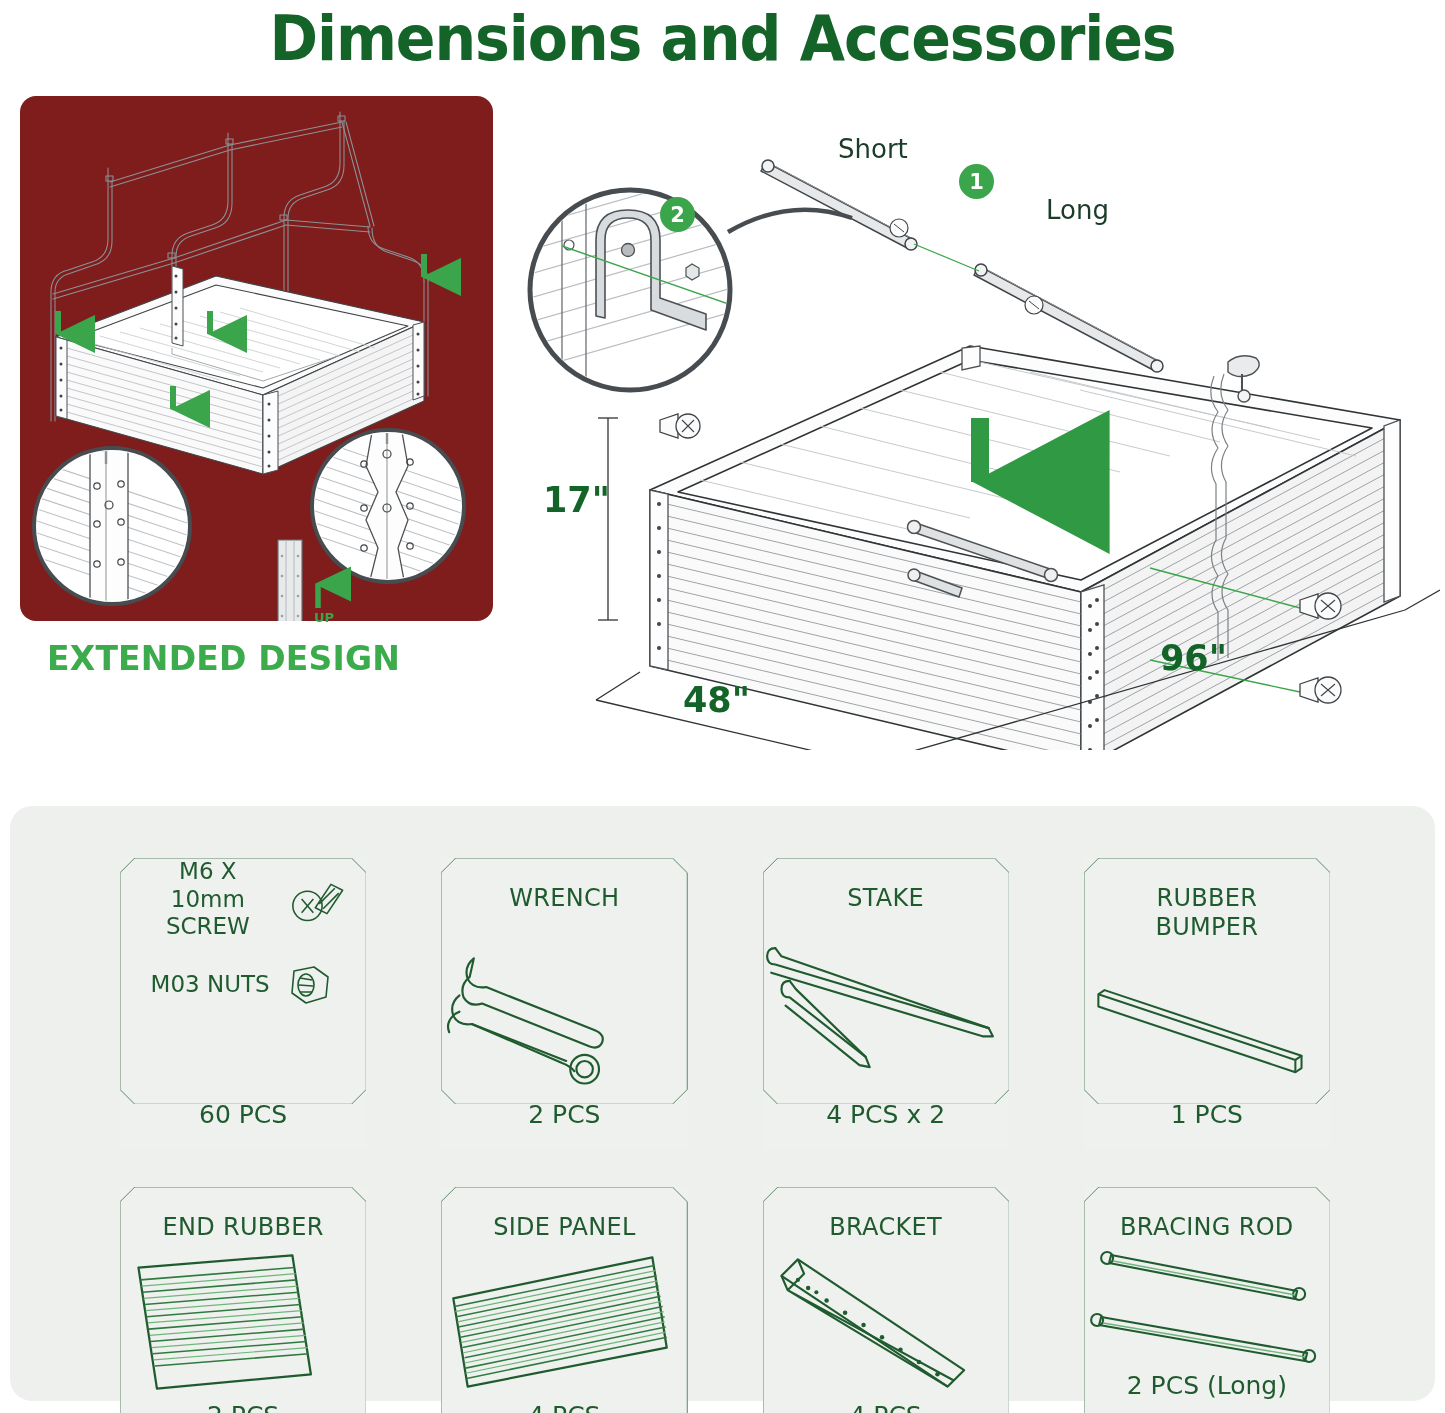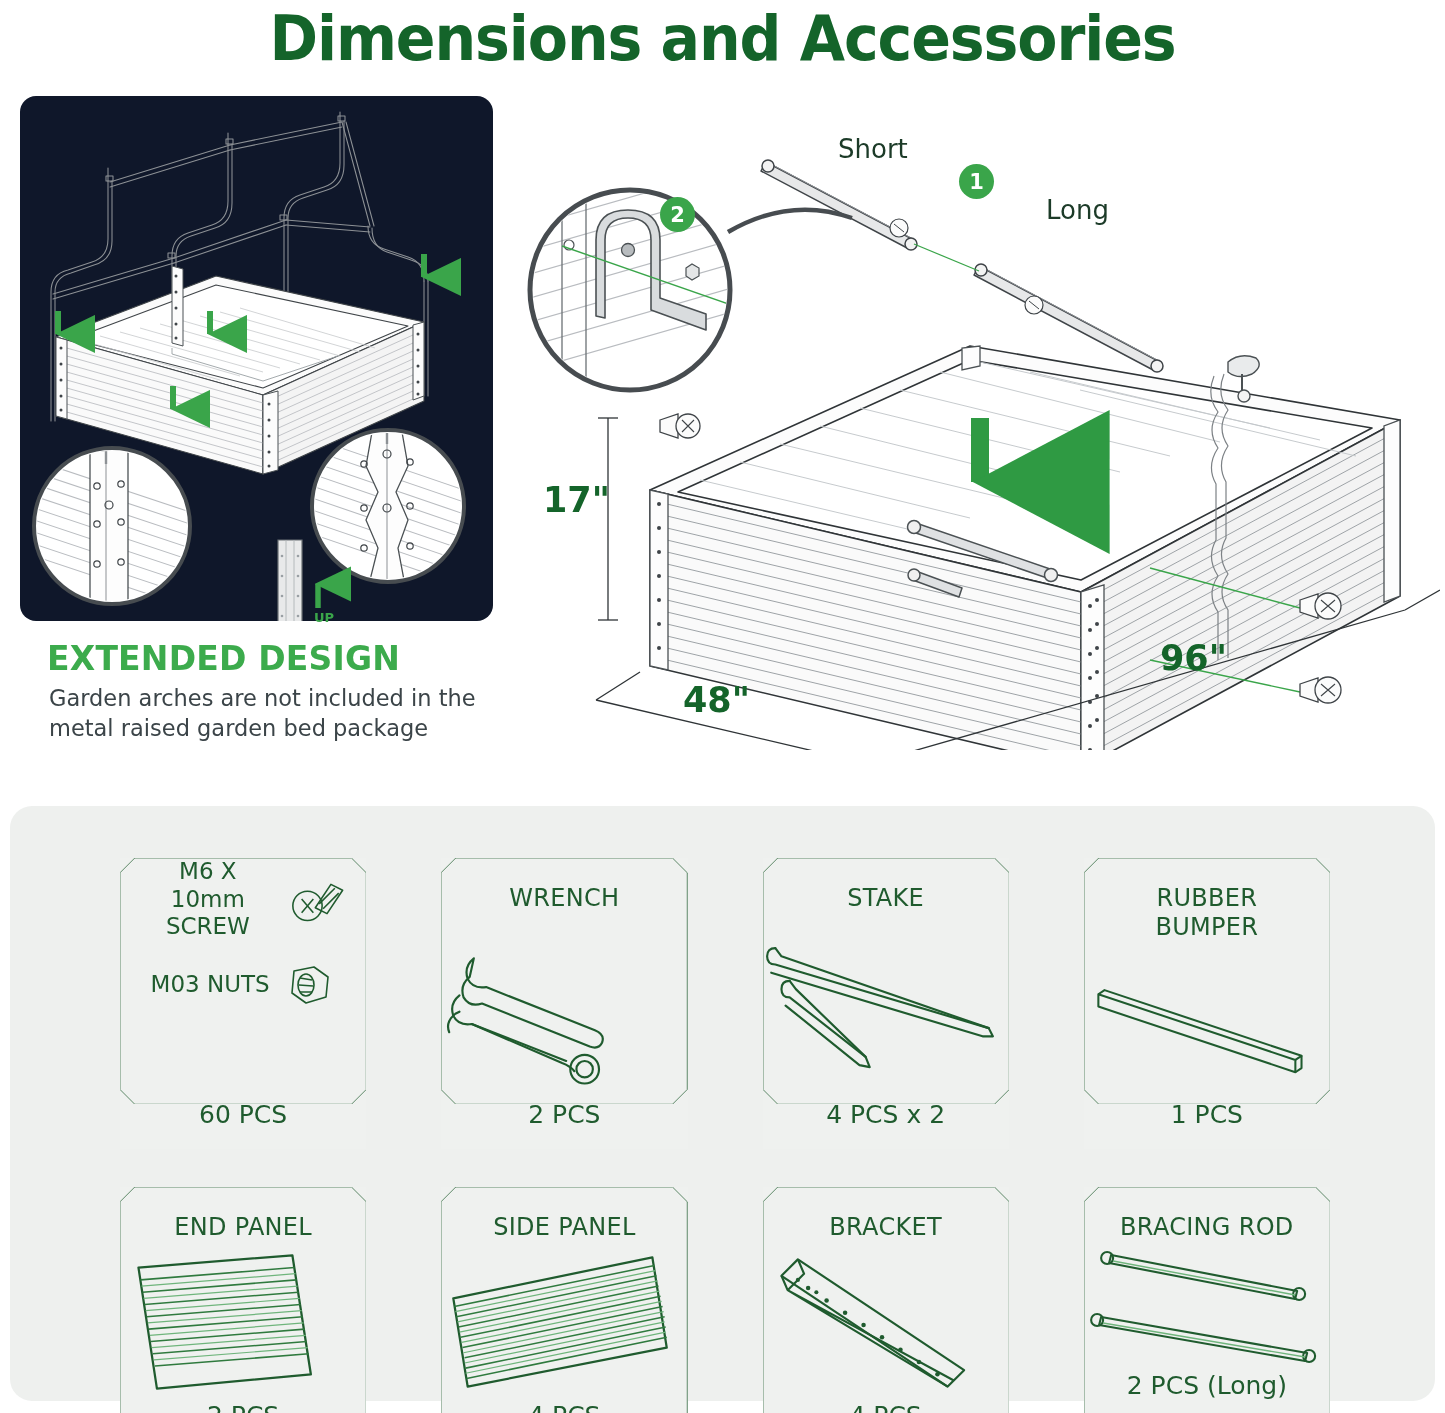--- a/index.html
+++ b/index.html
@@ -19,21 +19,21 @@
     letter-spacing: -1.2px;
     color: #14642a;
     font-family: "DejaVu Sans", sans-serif;
     transform: scaleX(0.93);
   }
 
   
   .left-panel {
     position: absolute; left: 20px; top: 96px;
     width: 473px; height: 525px;
-    background: #0f172a; border-radius: 16px;
+    background: #7f1d1d; border-radius: 16px;
   }
   .left-art { position: absolute; inset: 0; }
 
   .ext-heading {
     position: absolute; left: 47px; top: 639px;
     font-size: 33px; font-weight: bold; letter-spacing: .2px;
     color: #3cab4c;
     font-family: "DejaVu Sans", sans-serif;
   }
   .ext-body {
@@ -340,21 +340,20 @@
             <circle cx="278" cy="500" r="1.3"></circle>
           <circle cx="278" cy="520" r="1.3"></circle>
         </g>
       </g>
       <path d="M298,512 L298,488" stroke="#3aa54a" stroke-width="5.5" marker-end="url(#gArrowUp)"></path>
     </svg>
     <div class="up-label">UP</div>
   </div>
 
   <div class="ext-heading">EXTENDED DESIGN</div>
-  <div class="ext-body">Garden arches are not included in the metal raised garden bed package</div>
 
   <svg class="right-art" viewBox="0 0 940 650">
     <defs>
       <marker id="bigArrow" markerWidth="8" markerHeight="8" refX="4" refY="7.2" orient="auto">
         <path d="M0,0 L8,0 L4,7.6 Z" fill="#2f9a43"></path>
       </marker>
     </defs>
 
     <g stroke="#3f4448" stroke-width="1.5" fill="#e7e8e9" stroke-linejoin="round">
       <path d="M266,62 L414,140 L409,149 L261,71 Z"></path>
@@ -644,21 +643,21 @@
           </g>
         </svg>
       </div>
       <div class="acc-qty">1 PCS</div>
     </div>
 
     <div class="acc-card">
       <svg class="frame" viewBox="0 0 100 100" preserveAspectRatio="none">
         <path d="M6,0 L94,0 L100,6 L100,94 L94,100 L6,100 L0,94 L0,6 Z" fill="none" stroke="#1f5b2e" stroke-width="0.7" vector-effect="non-scaling-stroke"></path>
       </svg>
-      <div class="acc-title" style="white-space: pre-line;">END PANEL</div>
+      <div class="acc-title" style="white-space: pre-line;">END RUBBER</div>
       <div class="acc-art">
         <svg width="100%" height="100%" viewBox="0 0 240 150">
           <g fill="none" stroke="#1f5b2e" stroke-width="2.2" stroke-linejoin="round">
             <path d="M18,22 L168,10 L186,126 L36,140 Z"></path>
           </g>
           <g fill="none" stroke="#2f7a3e" stroke-width="1.5">
             <path d="M20,34 L170,22"></path>
               <path d="M22,46 L172,34"></path>
               <path d="M24,58 L174,46"></path>
             <path d="M26,70 L176,58"></path>

